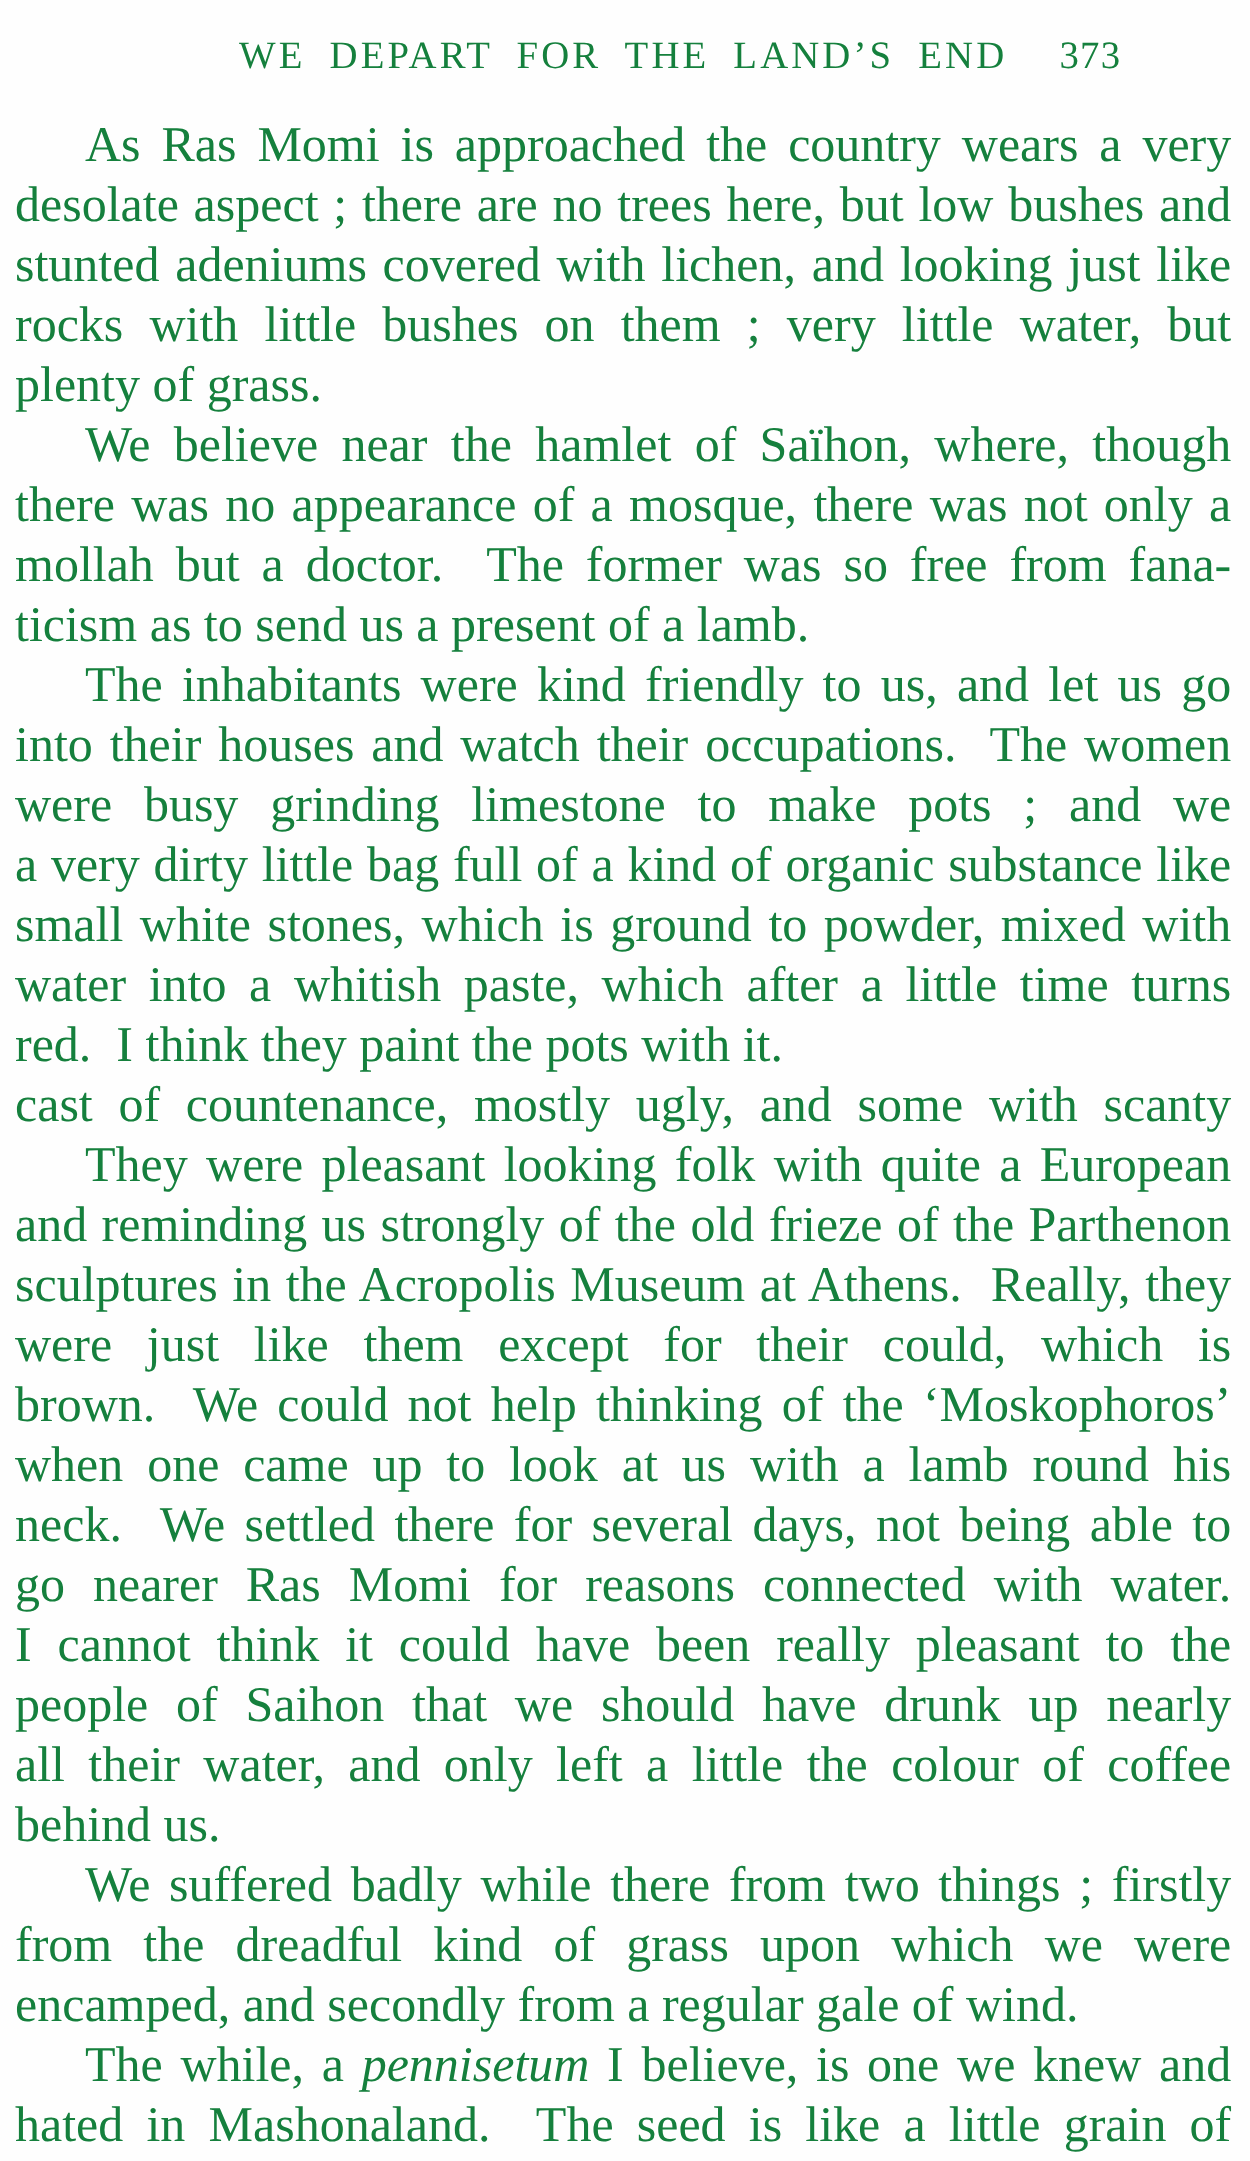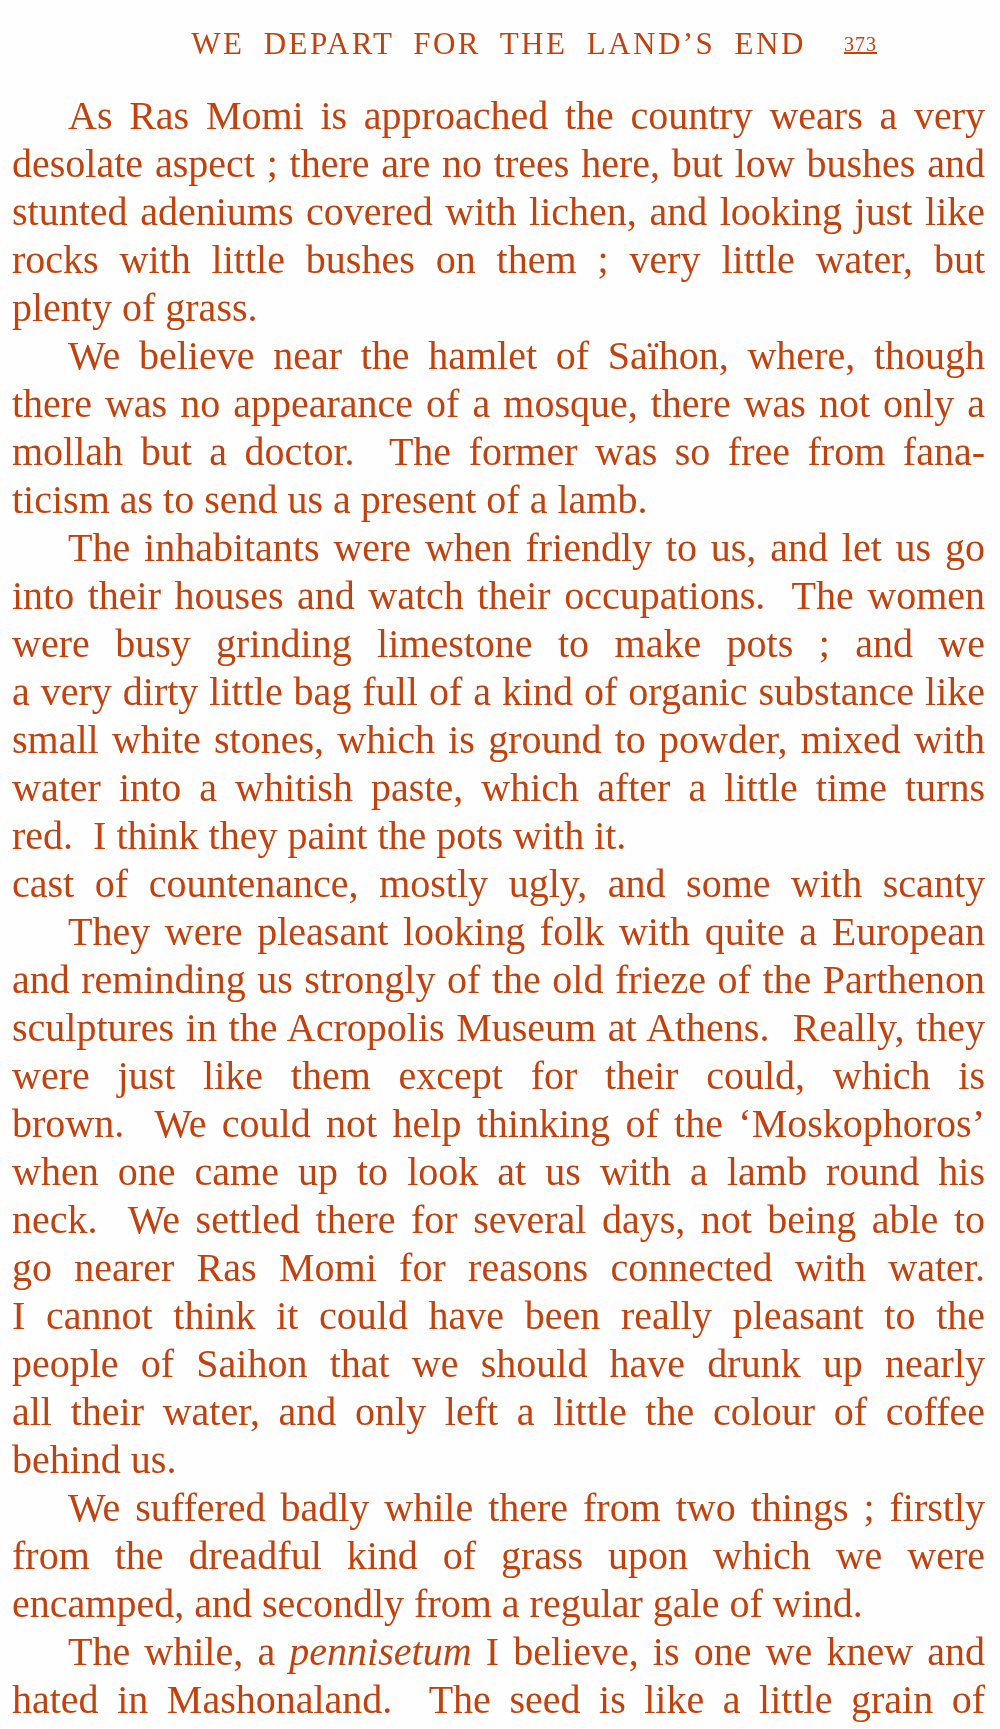--- a/index.html
+++ b/index.html
@@ -6,47 +6,46 @@
     margin: 0;
     padding: 0;
     background: #777;
   }
   .page {
     position: relative;
     width: 1000px;
     height: 1729px;
     margin: 0 auto;
     background: #fefefe;
-    color: #c2410c;
+    color: #15803d;
     font-family: "Liberation Serif", serif;
     overflow: hidden;
     box-sizing: border-box;
   }
   .page-header {
     position: relative;
     margin: 24px 15px 0 12px;
     height: 40px;
   }
   .running-title {
     display: block;
     text-align: center;
     font-size: 31px;
     line-height: 40px;
     letter-spacing: 2.5px;
     word-spacing: 9px;
     white-space: nowrap;
   }
   .page-number {
     position: absolute;
-    right: 108px;
+    right: 88px;
     top: 0;
-    font-size: 20px;
+    font-size: 31px;
     line-height: 40px;
     letter-spacing: 1px;
-    text-decoration: underline;
   }
   .page-body {
     margin: 28px 15px 0 12px;
   }
   .paragraph {
     margin: 0;
   }
   .t-line {
     font-size: 40px;
     line-height: 48px;
@@ -82,21 +81,21 @@
         <div class="t-line">rocks with little bushes on them ; very little water, but</div>
         <div class="t-line no-just">plenty of grass.</div>
       </div>
       <div class="paragraph">
         <div class="t-line indent">We believe near the hamlet of Saïhon, where, though</div>
         <div class="t-line">there was no appearance of a mosque, there was not only a</div>
         <div class="t-line">mollah but a doctor.&nbsp; The former was so free from fana-</div>
         <div class="t-line no-just">ticism as to send us a present of a lamb.</div>
       </div>
       <div class="paragraph">
-        <div class="t-line indent">The inhabitants were when friendly to us, and let us go</div>
+        <div class="t-line indent">The inhabitants were kind friendly to us, and let us go</div>
         <div class="t-line">into their houses and watch their occupations.&nbsp; The women</div>
         <div class="t-line">were busy grinding limestone to make pots ; and we obtained</div>
         <div class="t-line">a very dirty little bag full of a kind of organic substance like</div>
         <div class="t-line">small white stones, which is ground to powder, mixed with</div>
         <div class="t-line">water into a whitish paste, which after a little time turns</div>
         <div class="t-line no-just">red.&nbsp; I think they paint the pots with it.</div>
       </div>
       <div class="paragraph">
         <div class="t-line">cast of countenance, mostly ugly, and some with scanty beards,</div>
         <div class="t-line indent">They were pleasant looking folk with quite a European</div>

